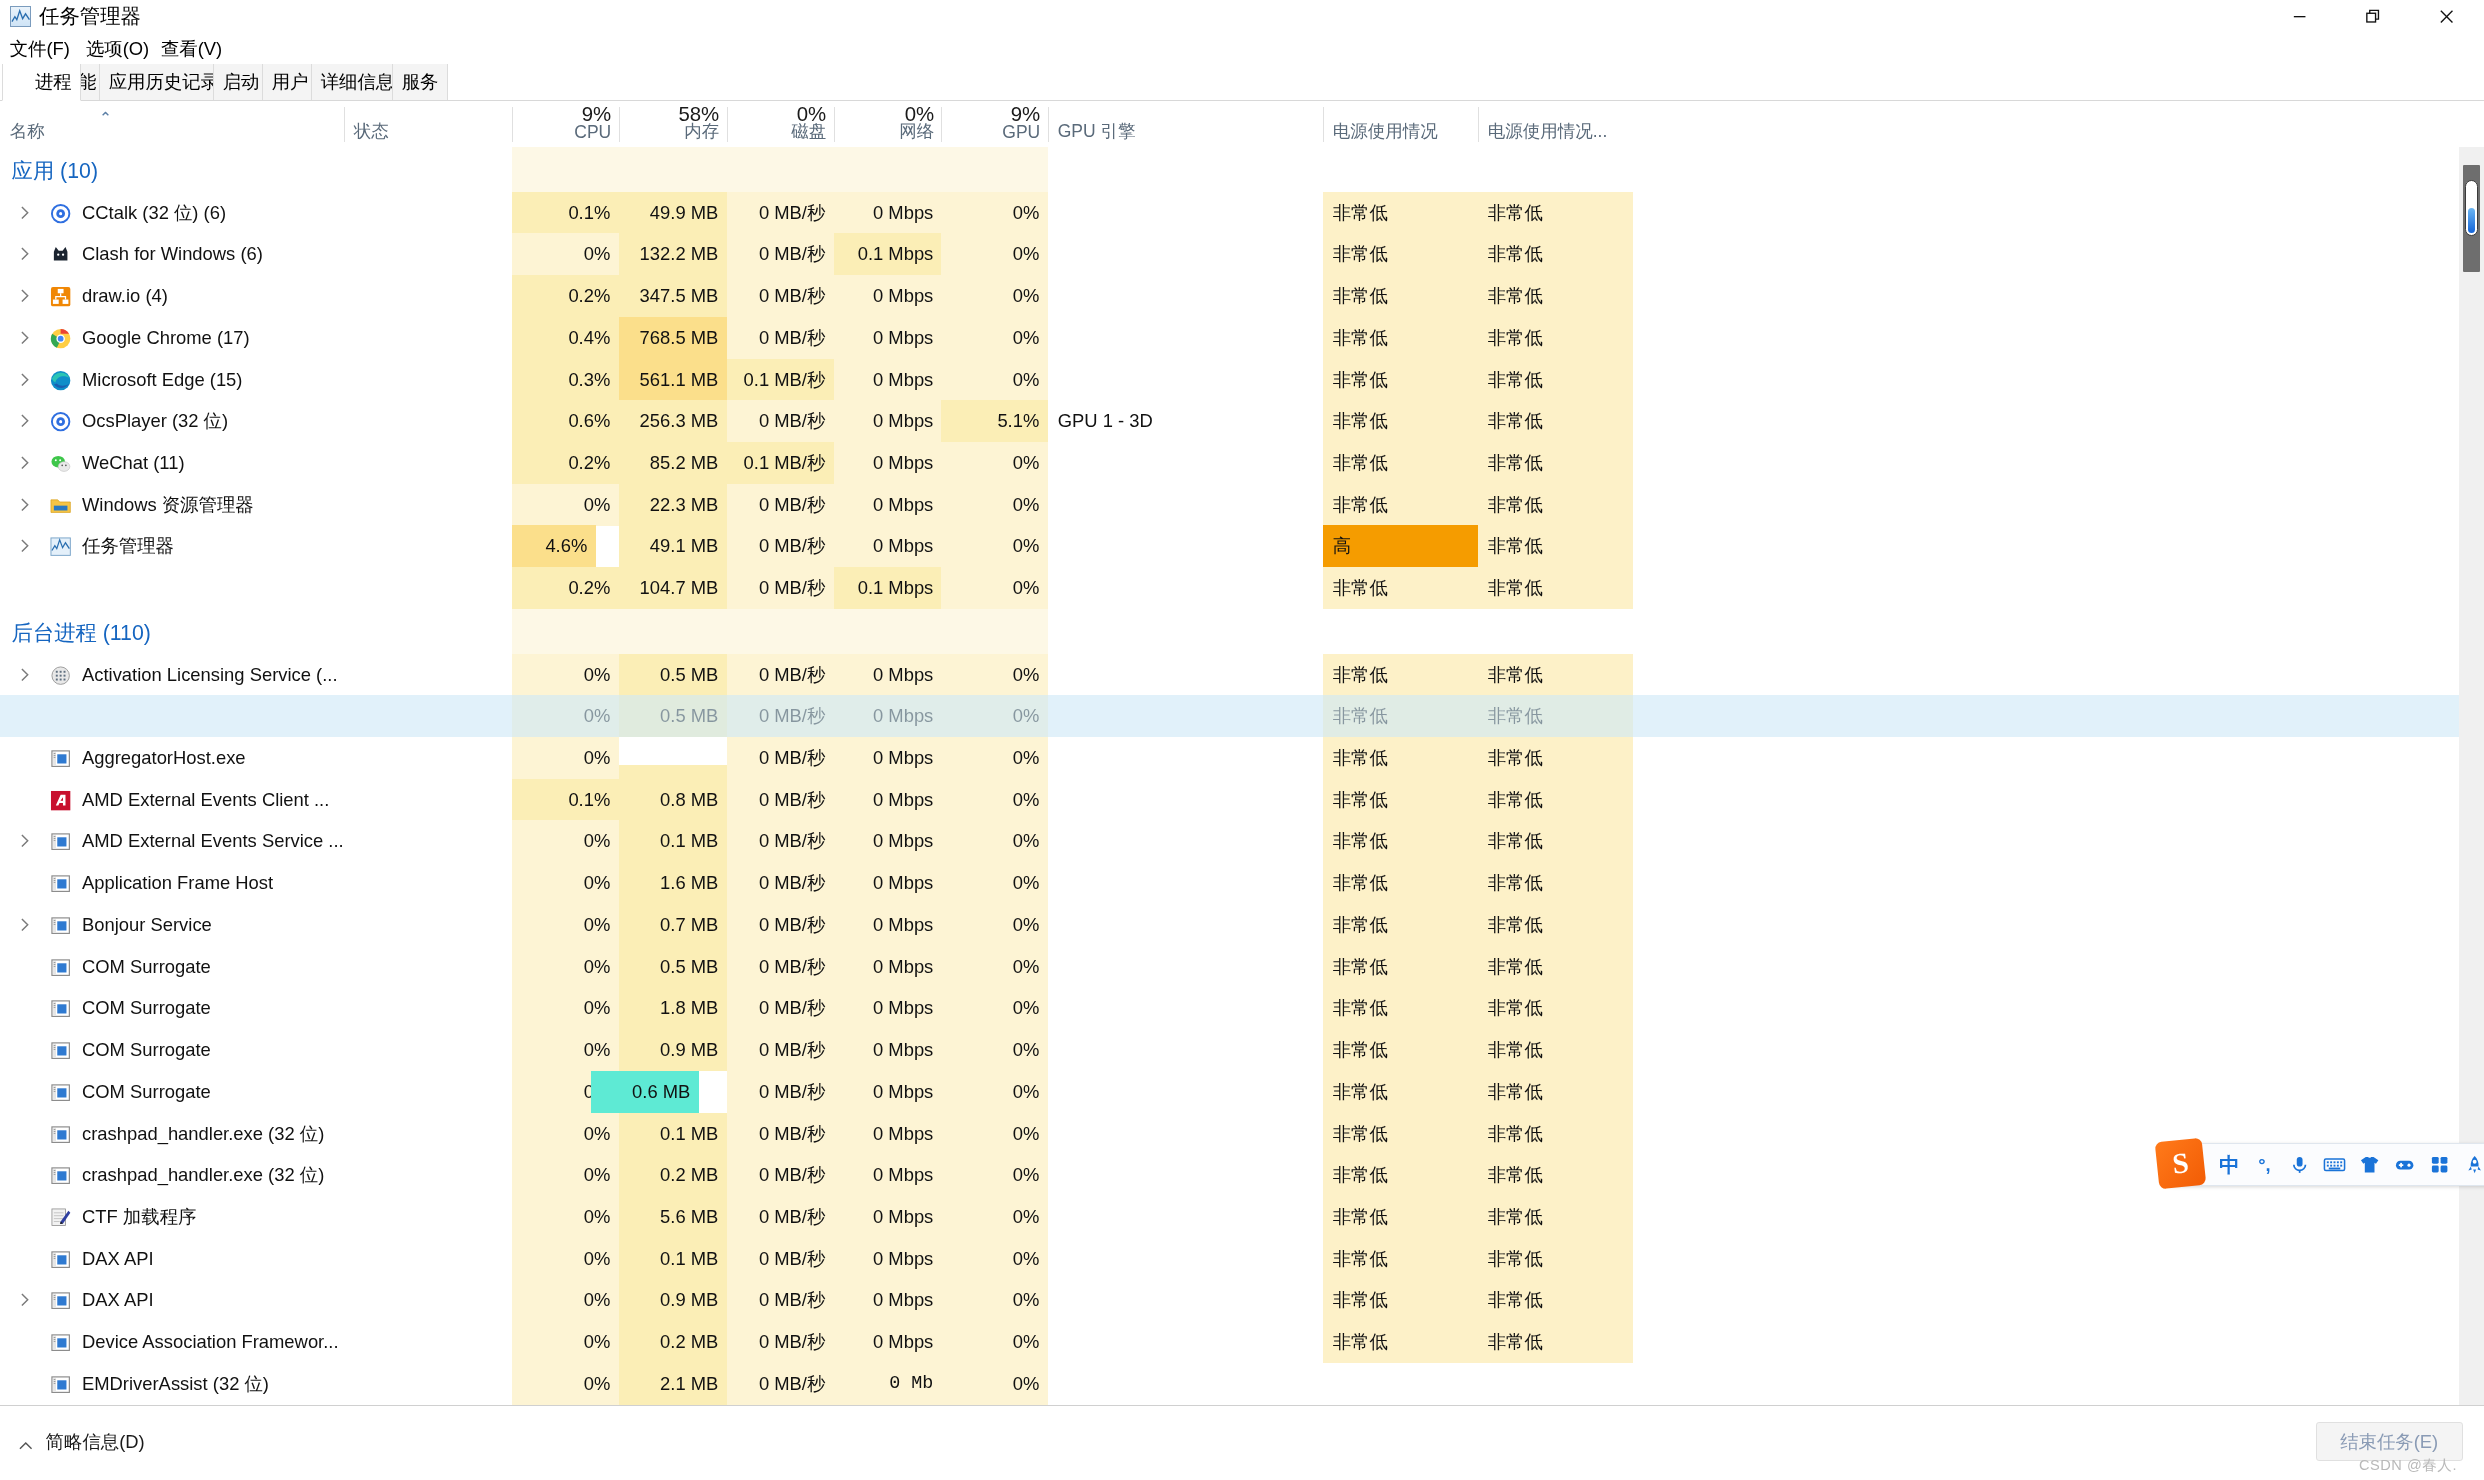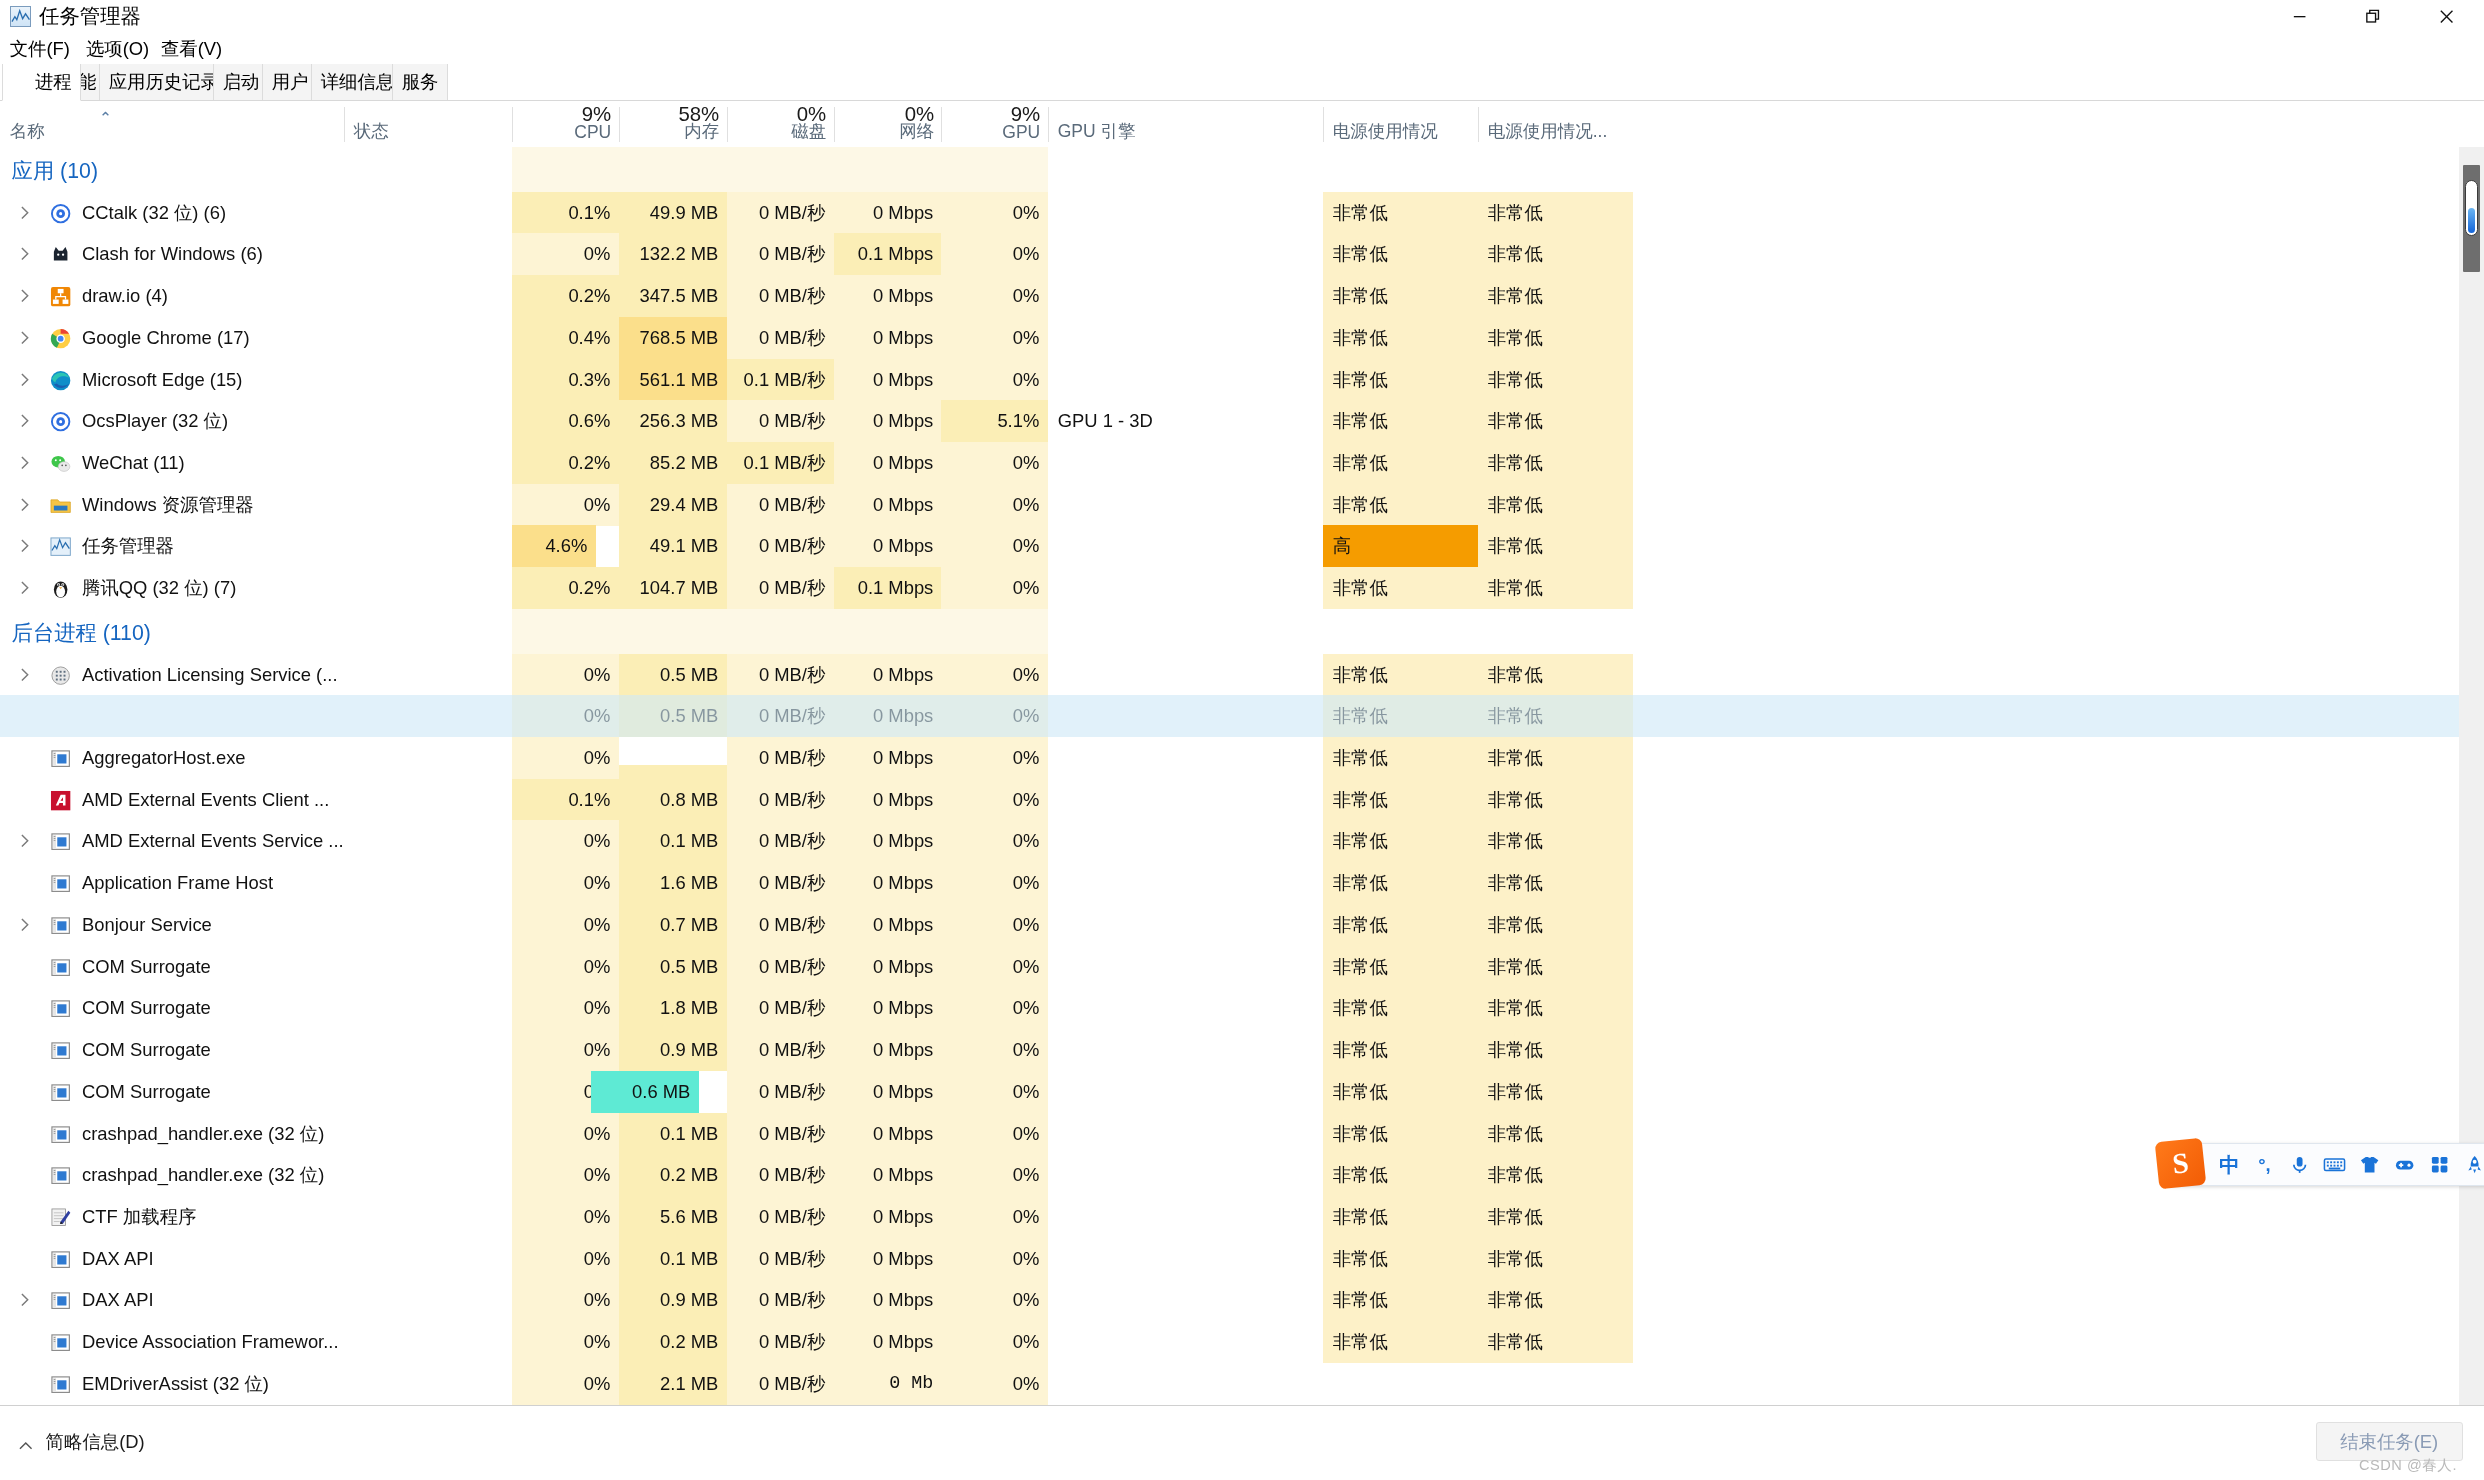--- a/index.html
+++ b/index.html
@@ -477,21 +477,21 @@
               <circle cx="16.4" cy="12.8" r=".85" fill="#555"></circle>
             </svg></span>
           <span class="pname">WeChat (11)</span>
         </div>
       </div>
       <div class="row" style="top: 337px;">
         <div class="cell num" style="left: 512px; width: 107px; background: rgb(253, 244, 212);">
           <span class="t">0%</span>
         </div>
         <div class="cell num" style="left: 619px; width: 108px; background: rgb(251, 238, 182);">
-          <span class="t">29.4 MB</span>
+          <span class="t">22.3 MB</span>
         </div>
         <div class="cell num" style="left: 727px; width: 107px; background: rgb(253, 244, 212);">
           <span class="t">0 MB/秒</span>
         </div>
         <div class="cell num" style="left: 834px; width: 108px; background: rgb(253, 244, 212);">
           <span class="t">0 Mbps</span>
         </div>
         <div class="cell num" style="left: 941px; width: 107px; background: rgb(253, 244, 212);">
           <span class="t">0%</span>
         </div>
@@ -572,37 +572,20 @@
           <span class="t">0%</span>
         </div>
         <div class="cell txt" style="left: 1048px; width: 275px;">
           <span class="t"></span>
         </div>
         <div class="cell txt" style="left: 1323px; width: 155px; background: rgb(253, 241, 200);">
           <span class="t">非常低</span>
         </div>
         <div class="cell txt" style="left: 1478px; width: 155px; background: rgb(253, 241, 200);">
           <span class="t">非常低</span>
-        </div>
-        <div class="namecell">
-          <span class="chev">
-            <svg width="13.6" height="15.5" viewBox="0 0 14 16">
-              <polyline points="4,2 10,8 4,14" fill="none" stroke="#7a7a7a" stroke-width="1.5"></polyline>
-            </svg>
-          </span>
-          <span class="picon"><svg width="21.3" height="21.3" viewBox="0 0 22 22">
-              <ellipse cx="11" cy="12" rx="7" ry="8.5" fill="#1c1c1c"></ellipse>
-              <ellipse cx="11" cy="14" rx="4.6" ry="6" fill="#fff"></ellipse>
-              <circle cx="8.8" cy="7" r="1.5" fill="#fff"></circle>
-              <circle cx="13.2" cy="7" r="1.5" fill="#fff"></circle>
-              <circle cx="8.8" cy="7.2" r=".85" fill="#111"></circle>
-              <circle cx="13.2" cy="7.2" r=".85" fill="#111"></circle>
-              <path d="M9.4 9.6 L12.6 9.6 L11 11.4 Z" fill="#e8a22a"></path>
-            </svg></span>
-          <span class="pname">腾讯QQ (32 位) (7)</span>
         </div>
       </div>
       <div class="row group" style="top: 462px;">
         <div class="cell" style="left: 512px; width: 107px; height: 45px; background: rgb(253, 248, 230);"></div>
         <div class="cell" style="left: 619px; width: 108px; height: 45px; background: rgb(253, 248, 230);"></div>
         <div class="cell" style="left: 727px; width: 107px; height: 45px; background: rgb(253, 248, 230);"></div>
         <div class="cell" style="left: 834px; width: 108px; height: 45px; background: rgb(253, 248, 230);"></div>
         <div class="cell" style="left: 941px; width: 107px; height: 45px; background: rgb(253, 248, 230);"></div>
         <div class="grouplabel">后台进程 (110)</div>
       </div>

